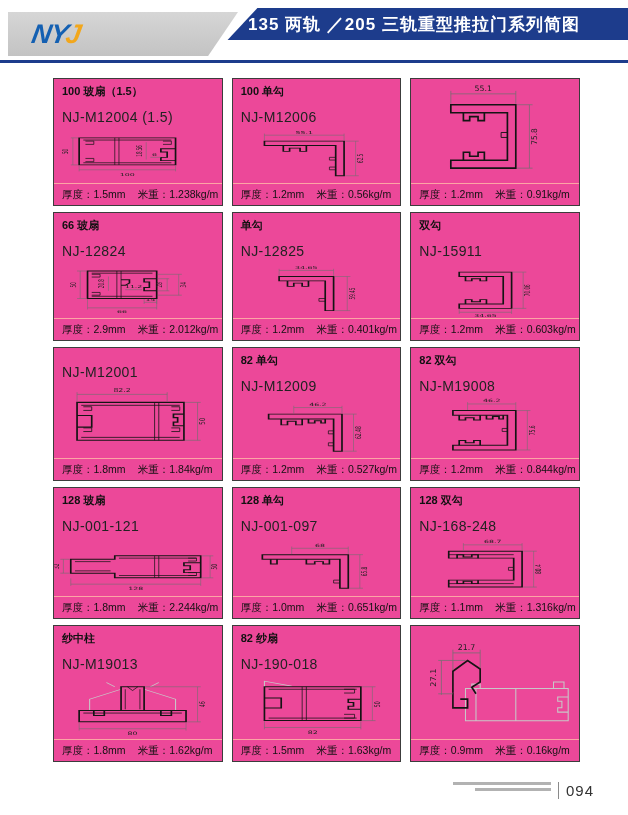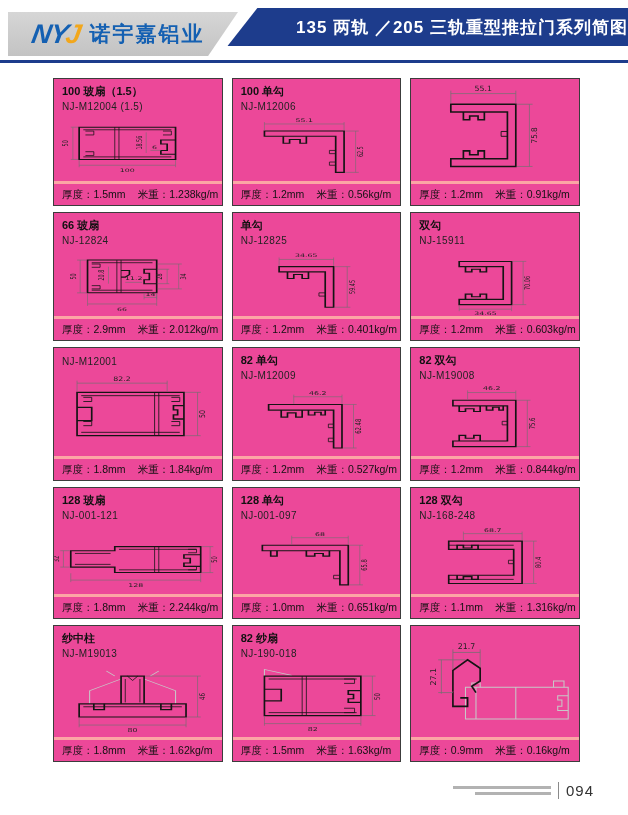--- a/index.html
+++ b/index.html
@@ -5,73 +5,72 @@
   html,body{margin:0;padding:0;background:#f4f4f4;}
   body{width:628px;height:815px;position:relative;overflow:hidden;
        font-family:"Liberation Sans","DejaVu Sans",sans-serif;color:#1a1a1a;}
   .page{position:absolute;inset:0;background:#fff;}
 
   
   .band-gray{position:absolute;left:8px;top:12px;width:230px;height:44px;
     background:linear-gradient(#d6d6d6,#c3c3c3);
     clip-path:polygon(0 0,100% 0,87% 100%,0 100%);
     display:flex;align-items:center;padding-left:24px;box-sizing:border-box;}
-  .band-blue{position:absolute;left:202px;top:8px;right:0;height:38px;background:#1d3c8c;
+  .band-blue{position:absolute;left:202px;top:8px;right:0;height:32px;background:#1d3c8c;
     clip-path:polygon(13% 0,100% 0,100% 100%,6% 100%);
-    display:flex;align-items:center;justify-content:flex-end;padding-left:46px;box-sizing:border-box;}
+    display:flex;align-items:center;justify-content:flex-start;padding-left:46px;box-sizing:border-box;}
   .logo-mark{font-style:italic;font-weight:900;font-size:27px;color:#1460b2;
     transform:skewX(-10deg);letter-spacing:-1px;}
   .logo-accent{color:#f2a71c;font-style:italic;font-weight:900;font-size:27px;
     transform:skewX(-10deg);margin-left:-2px;}
   .logo-text{font-weight:900;font-size:21px;color:#1460b2;margin-left:9px;letter-spacing:2px;}
   .page-title{color:#fff;font-weight:700;font-size:17px;letter-spacing:1px;white-space:nowrap;}
   .header-rule{position:absolute;left:0;right:0;top:60px;height:3px;background:#1d3c8c;}
 
   
   .grid{position:absolute;left:53px;top:78px;width:527px;display:grid;
     grid-template-columns:repeat(3,1fr);grid-template-rows:128px 129px 134px 132px 137px;
     column-gap:9px;row-gap:6px;}
   .cell{border:1px solid #3c3c3c;background:#ec4899;position:relative;box-sizing:border-box;
     display:flex;flex-direction:column;justify-content:space-between;}
   .cell-head{padding:6px 8px 0 8px;line-height:1.25;position:relative;z-index:2;}
   .cell-title{font-weight:700;font-size:11px;color:#111;}
-  .cell-model{font-size:10px;color:#222;margin-top:2px;letter-spacing:.4px;}
+  .cell-model{font-size:14px;color:#222;margin-top:10px;letter-spacing:.4px;}
   .cell-draw{flex:1;position:relative;}
   .cell-draw svg{position:absolute;inset:0;width:100%;height:100%;}
-  .cell-foot{height:21px;border-top:3px solid #fca5a5;display:flex;align-items:center;
+  .cell-foot{height:21px;border-top:1px solid #fca5a5;display:flex;align-items:center;
     font-size:10.5px;color:#111;}
   .kv{display:flex;}
   .kv.first{width:50%;padding-left:8px;box-sizing:border-box;}
 
   
   .p path{stroke:#141414;stroke-width:1.6;fill:none;stroke-linejoin:miter;}
   .p path.t{stroke-width:0.9;}
   .d path{stroke:#707070;stroke-width:0.7;fill:none;}
   .ph path{stroke:#c8c8c8;stroke-width:1;fill:none;}
   svg text{font-size:7.5px;fill:#222;font-family:"DejaVu Sans",sans-serif;}
 
   
-  .page-footer{position:absolute;right:34px;bottom:16px;display:flex;align-items:center;gap:7px;margin-top:12px;}
+  .page-footer{position:absolute;right:34px;bottom:16px;display:flex;gap:7px;margin-top:12px;}
   .fineprint{display:flex;flex-direction:column;gap:3px;align-items:flex-end;}
   .fineprint i{display:block;height:3px;background:#b2b2b2;}
   .fineprint i.l1{width:98px;}
   .fineprint i.l2{width:76px;}
   .foot-div{width:1px;height:17px;background:#8a8a8a;}
   .pagenum{font-size:15px;color:#333;letter-spacing:1px;}
 </style>
 </head>
 <body>
 
 <div class="page">
 
   <div>
     <div class="band-gray">
       <span class="logo-mark">NY</span>
       <span class="logo-accent">J</span>
-      <span class="logo-text">诺宇嘉铝业</span>
     </div>
     <div class="band-blue">
       <span class="page-title">135 两轨 ／205 三轨重型推拉门系列简图</span>
     </div>
     <div class="header-rule"></div>
   </div>
 
   <div class="grid">
 
     <section class="cell">

